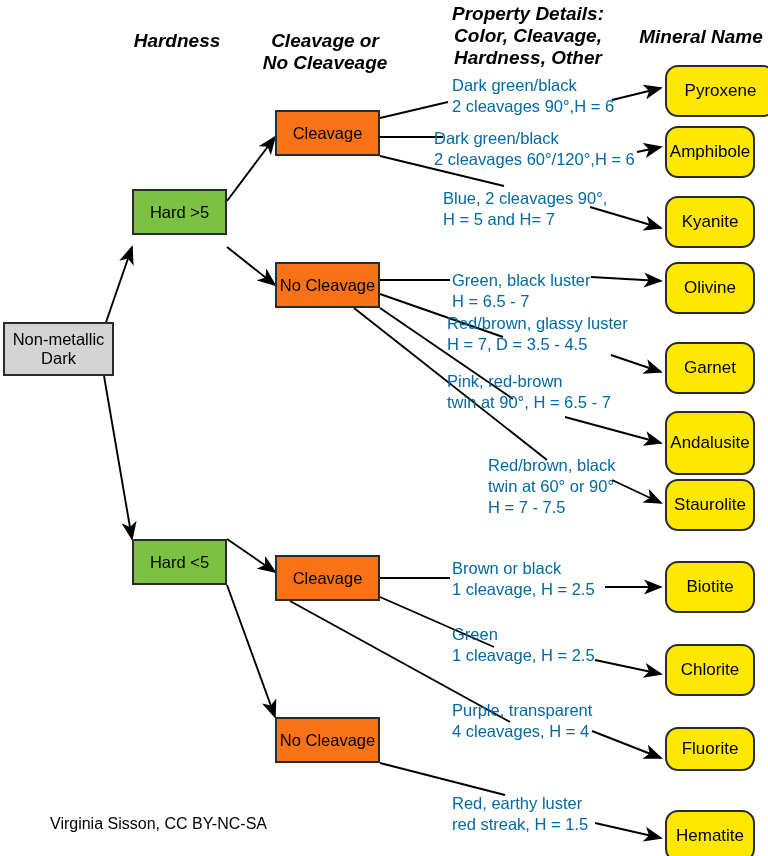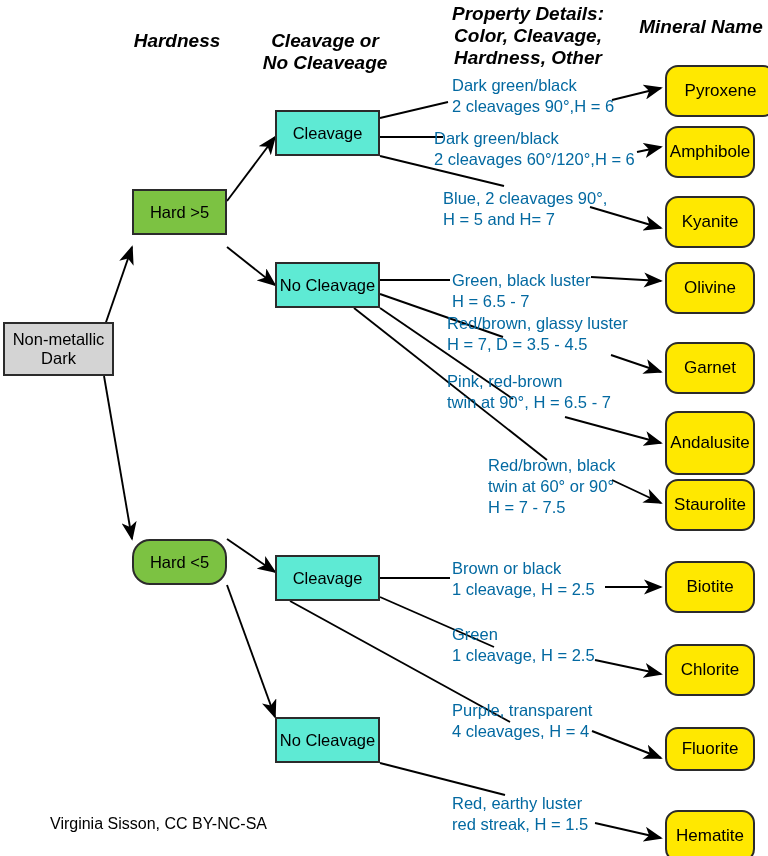--- a/index.html
+++ b/index.html
@@ -40,21 +40,21 @@
     align-items:center;
     justify-content:center;
     text-align:center;
     font-size:16.5px;
     color:#000;
     line-height:1.15;
     white-space:pre-line;
   }
   .node.start{ background:#d4d4d4; }
   .node.hard { background:#7cc242; }
-  .node.clv  { background:#5eead4;text-align:right; }
+  .node.clv  { background:#f97316;text-align:right; }
   .node.mineral{
     background:#ffe800;
     border-radius:13px;
     border:2px solid #2b2b2b;
     font-size:17px;
   }
   
   .detail{
     position:absolute;
     font-size:16.5px;
@@ -113,27 +113,27 @@
       </g>
   </svg>
 
   <div id="headers-layer">
       <div class="col-head" style="left: 131px; top: 30px; width: 92px;">Hardness</div>
       <div class="col-head" style="left: 255px; top: 30px; width: 140px;">Cleavage or
 No Cleaveage</div>
       <div class="col-head" style="left: 435px; top: 3px; width: 186px;">Property Details:
 Color, Cleavage,
 Hardness, Other</div>
-      <div class="col-head" style="left: 638px; top: 16px; width: 126px;">Mineral Name</div>
+      <div class="col-head" style="left: 638px; top: 26px; width: 126px;">Mineral Name</div>
     </div>
   <div id="nodes-layer">
       <div class="node start" style="left: 3px; top: 322px; width: 111px; height: 54px;">Non-metallic
 Dark</div>
       <div class="node hard" style="left: 132px; top: 189px; width: 95px; height: 46px;">Hard &gt;5</div>
-      <div class="node hard" style="left: 132px; top: 539px; width: 95px; height: 46px; border-radius: 18px;">Hard &lt;5</div>
+      <div class="node hard" style="left: 132px; top: 539px; width: 95px; height: 46px;">Hard &lt;5</div>
       <div class="node clv" style="left: 275px; top: 110px; width: 105px; height: 46px;">Cleavage</div>
       <div class="node clv" style="left: 275px; top: 262px; width: 105px; height: 46px;">No Cleavage</div>
       <div class="node clv" style="left: 275px; top: 555px; width: 105px; height: 46px;">Cleavage</div>
       <div class="node clv" style="left: 275px; top: 717px; width: 105px; height: 46px;">No Cleavage</div>
     </div>
   <div id="minerals-layer">
       <div class="node mineral" style="left: 665px; top: 65px; width: 111px; height: 52px;">Pyroxene</div>
       <div class="node mineral" style="left: 665px; top: 126px; width: 90px; height: 52px;">Amphibole</div>
       <div class="node mineral" style="left: 665px; top: 196px; width: 90px; height: 52px;">Kyanite</div>
       <div class="node mineral" style="left: 665px; top: 262px; width: 90px; height: 52px;">Olivine</div>

